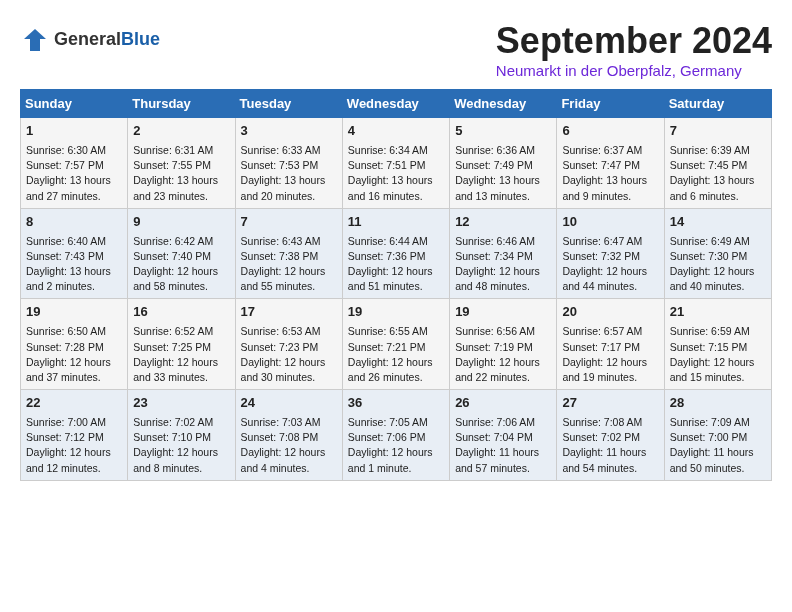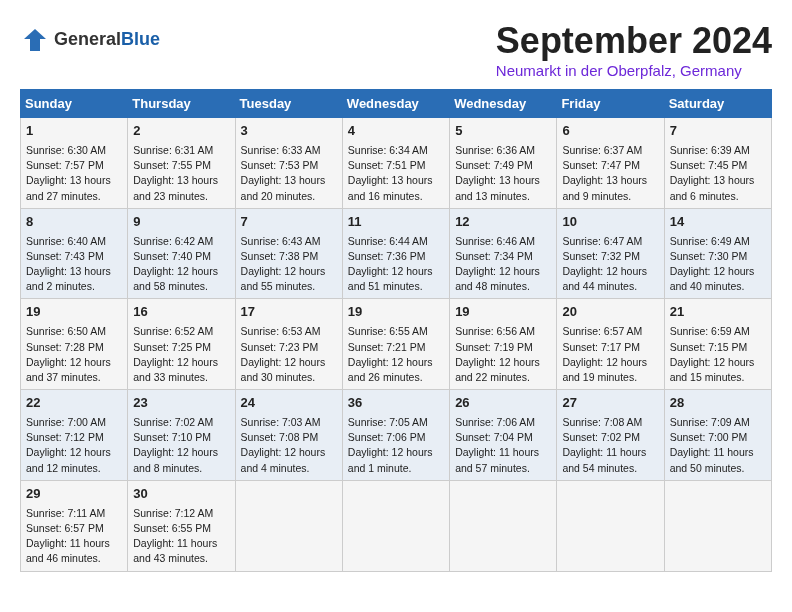--- a/index.html
+++ b/index.html
@@ -143,23 +143,14 @@
       </tr>
       <tr>
         <td><span class="day-num">22</span>Sunrise: 7:00 AM<br>Sunset: 7:12 PM<br>Daylight: 12 hours and 12 minutes.</td>
         <td><span class="day-num">23</span>Sunrise: 7:02 AM<br>Sunset: 7:10 PM<br>Daylight: 12 hours and 8 minutes.</td>
         <td><span class="day-num">24</span>Sunrise: 7:03 AM<br>Sunset: 7:08 PM<br>Daylight: 12 hours and 4 minutes.</td>
         <td><span class="day-num">36</span>Sunrise: 7:05 AM<br>Sunset: 7:06 PM<br>Daylight: 12 hours and 1 minute.</td>
         <td><span class="day-num">26</span>Sunrise: 7:06 AM<br>Sunset: 7:04 PM<br>Daylight: 11 hours and 57 minutes.</td>
         <td><span class="day-num">27</span>Sunrise: 7:08 AM<br>Sunset: 7:02 PM<br>Daylight: 11 hours and 54 minutes.</td>
         <td><span class="day-num">28</span>Sunrise: 7:09 AM<br>Sunset: 7:00 PM<br>Daylight: 11 hours and 50 minutes.</td>
       </tr>
-      <tr>
-        <td><span class="day-num">29</span>Sunrise: 7:11 AM<br>Sunset: 6:57 PM<br>Daylight: 11 hours and 46 minutes.</td>
-        <td><span class="day-num">30</span>Sunrise: 7:12 AM<br>Sunset: 6:55 PM<br>Daylight: 11 hours and 43 minutes.</td>
-        <td></td>
-        <td></td>
-        <td></td>
-        <td></td>
-        <td></td>
-      </tr>
     </tbody>
 </table>
 
 </body></html>

